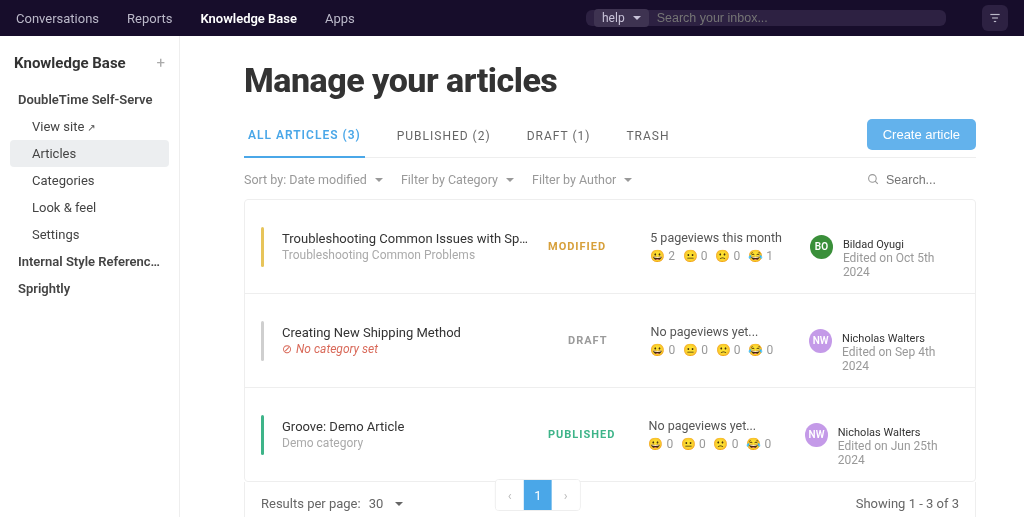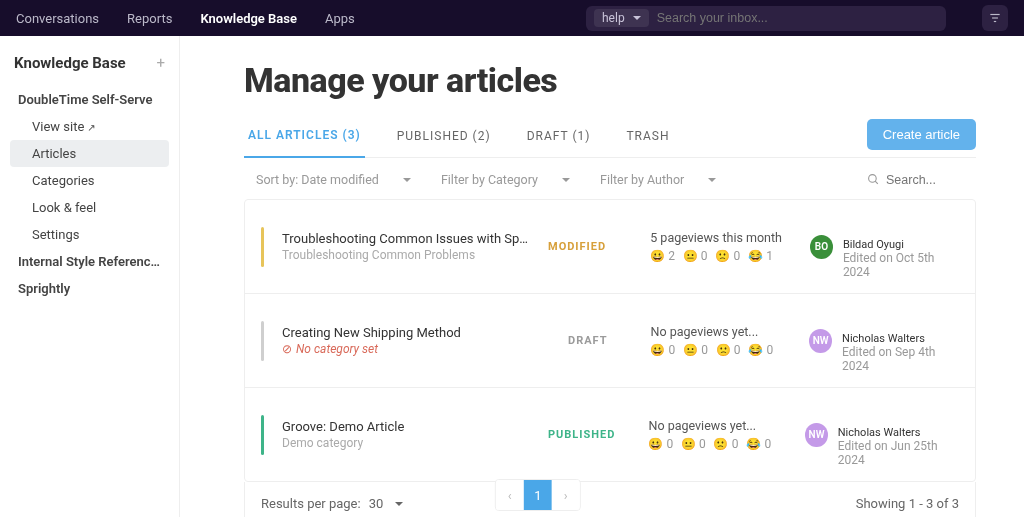--- a/index.html
+++ b/index.html
@@ -2,21 +2,21 @@
 <html><head>
 <meta charset="utf-8">
 <style>
   * { box-sizing: border-box; margin: 0; padding: 0; }
   body { font-family: -apple-system, BlinkMacSystemFont, "Segoe UI", Roboto, Helvetica, Arial, sans-serif; font-size: 13px; color: #333; background: #fff; }
 
   .topnav { height: 36px; background: #170d2b; color: #bbb9c9; display: flex; align-items: center; padding: 0 16px; gap: 28px; }
   .topnav .nav-item { font-size: 13px; cursor: pointer; }
   .topnav .nav-item.active { color: #fff; font-weight: 600; }
   .topnav .spacer { flex: 1; }
-  .search-wrap { display: flex; align-items: center; background: #2d2142; border-radius: 6px; height: 25px; padding: 0 8px; width: 360px; gap: 8px;}
+  .search-wrap { display: flex; align-items: center; background: #2d2142; border-radius: 6px; height: 16px; padding: 0 8px; width: 360px; gap: 8px;}
   .search-scope { background: #3e3351; color: #c9c4d9; border-radius: 4px; padding: 2px 8px; font-size: 12px; display: flex; align-items: center; gap:4px;}
   .search-input { background: transparent; border: none; outline: none; color: #c9c4d9; font-size: 12.5px; flex:1;}
   .filter-btn { width: 26px; height: 26px; background: #2d2142; border-radius: 6px; display:flex; align-items:center; justify-content:center; margin-left:8px; cursor:pointer;}
   .filter-btn svg { width:14px; height:14px; stroke:#bbb9c9; }
 
   .page { display: flex; height: calc(517px - 36px); }
   .sidebar { width: 180px; border-right: 1px solid #eee; padding: 18px 10px; }
   .sb-head { display:flex; align-items:center; justify-content:space-between; margin-bottom:14px; padding:0 4px;}
   .sb-title { font-weight: 700; font-size: 15px; }
   .sb-plus { color:#aaa; cursor:pointer; font-size:15px;}
@@ -28,21 +28,21 @@
 
   .main { flex:1; padding: 24px 48px 24px 64px; overflow-y:auto;}
   h1 { font-size: 34px; font-weight: 800; letter-spacing: -0.5px; margin-bottom: 18px;}
   .tabs-row { display:flex; align-items:center; border-bottom:1px solid #eee; gap:28px; margin-bottom:14px;}
   .tab { font-size: 12px; letter-spacing: 1px; color:#666; padding: 10px 4px 14px; cursor:pointer; text-transform:uppercase;}
   .tab.active { color:#4aa7e8; font-weight:600; border-bottom: 2px solid #4aa7e8; margin-bottom:-1px;}
   .tab-spacer { flex:1;}
   .create-btn { background:#63b2ec; color:#fff; border:none; padding:8px 16px; border-radius:5px; font-size:13px; cursor:pointer; font-weight:500; margin-bottom:6px;}
 
   .filter-row { display:flex; align-items:center; gap:18px; color:#999; font-size:12.5px; margin-bottom:12px;}
-  .filter-row .flt { cursor:pointer; display:flex; align-items:center; gap:20px;margin-left:12px;}
+  .filter-row .flt { cursor:pointer; display:flex; align-items:center; gap:4px;}
   .filter-row .spacer2 { flex:1;}
   .mini-search { display:flex; align-items:center; gap:6px; color:#aaa;}
   .mini-search input { border:none; outline:none; font-size:12.5px; width:90px;}
 
   .article-list { border:1px solid #eee; border-radius:4px;}
   .article { display:flex; align-items:center; padding:14px 16px; border-bottom:1px solid #eee; gap:16px;}
   .article:last-child { border-bottom:none;}
   .color-bar { width:3px; height:40px; border-radius:2px; margin-right:2px; flex-shrink:0;}
   .a-title-col { width: 250px; flex-shrink:0;}
   .a-title { font-size:13px; color:#333; white-space:nowrap; overflow:hidden; text-overflow:ellipsis; margin-bottom:2px;}

